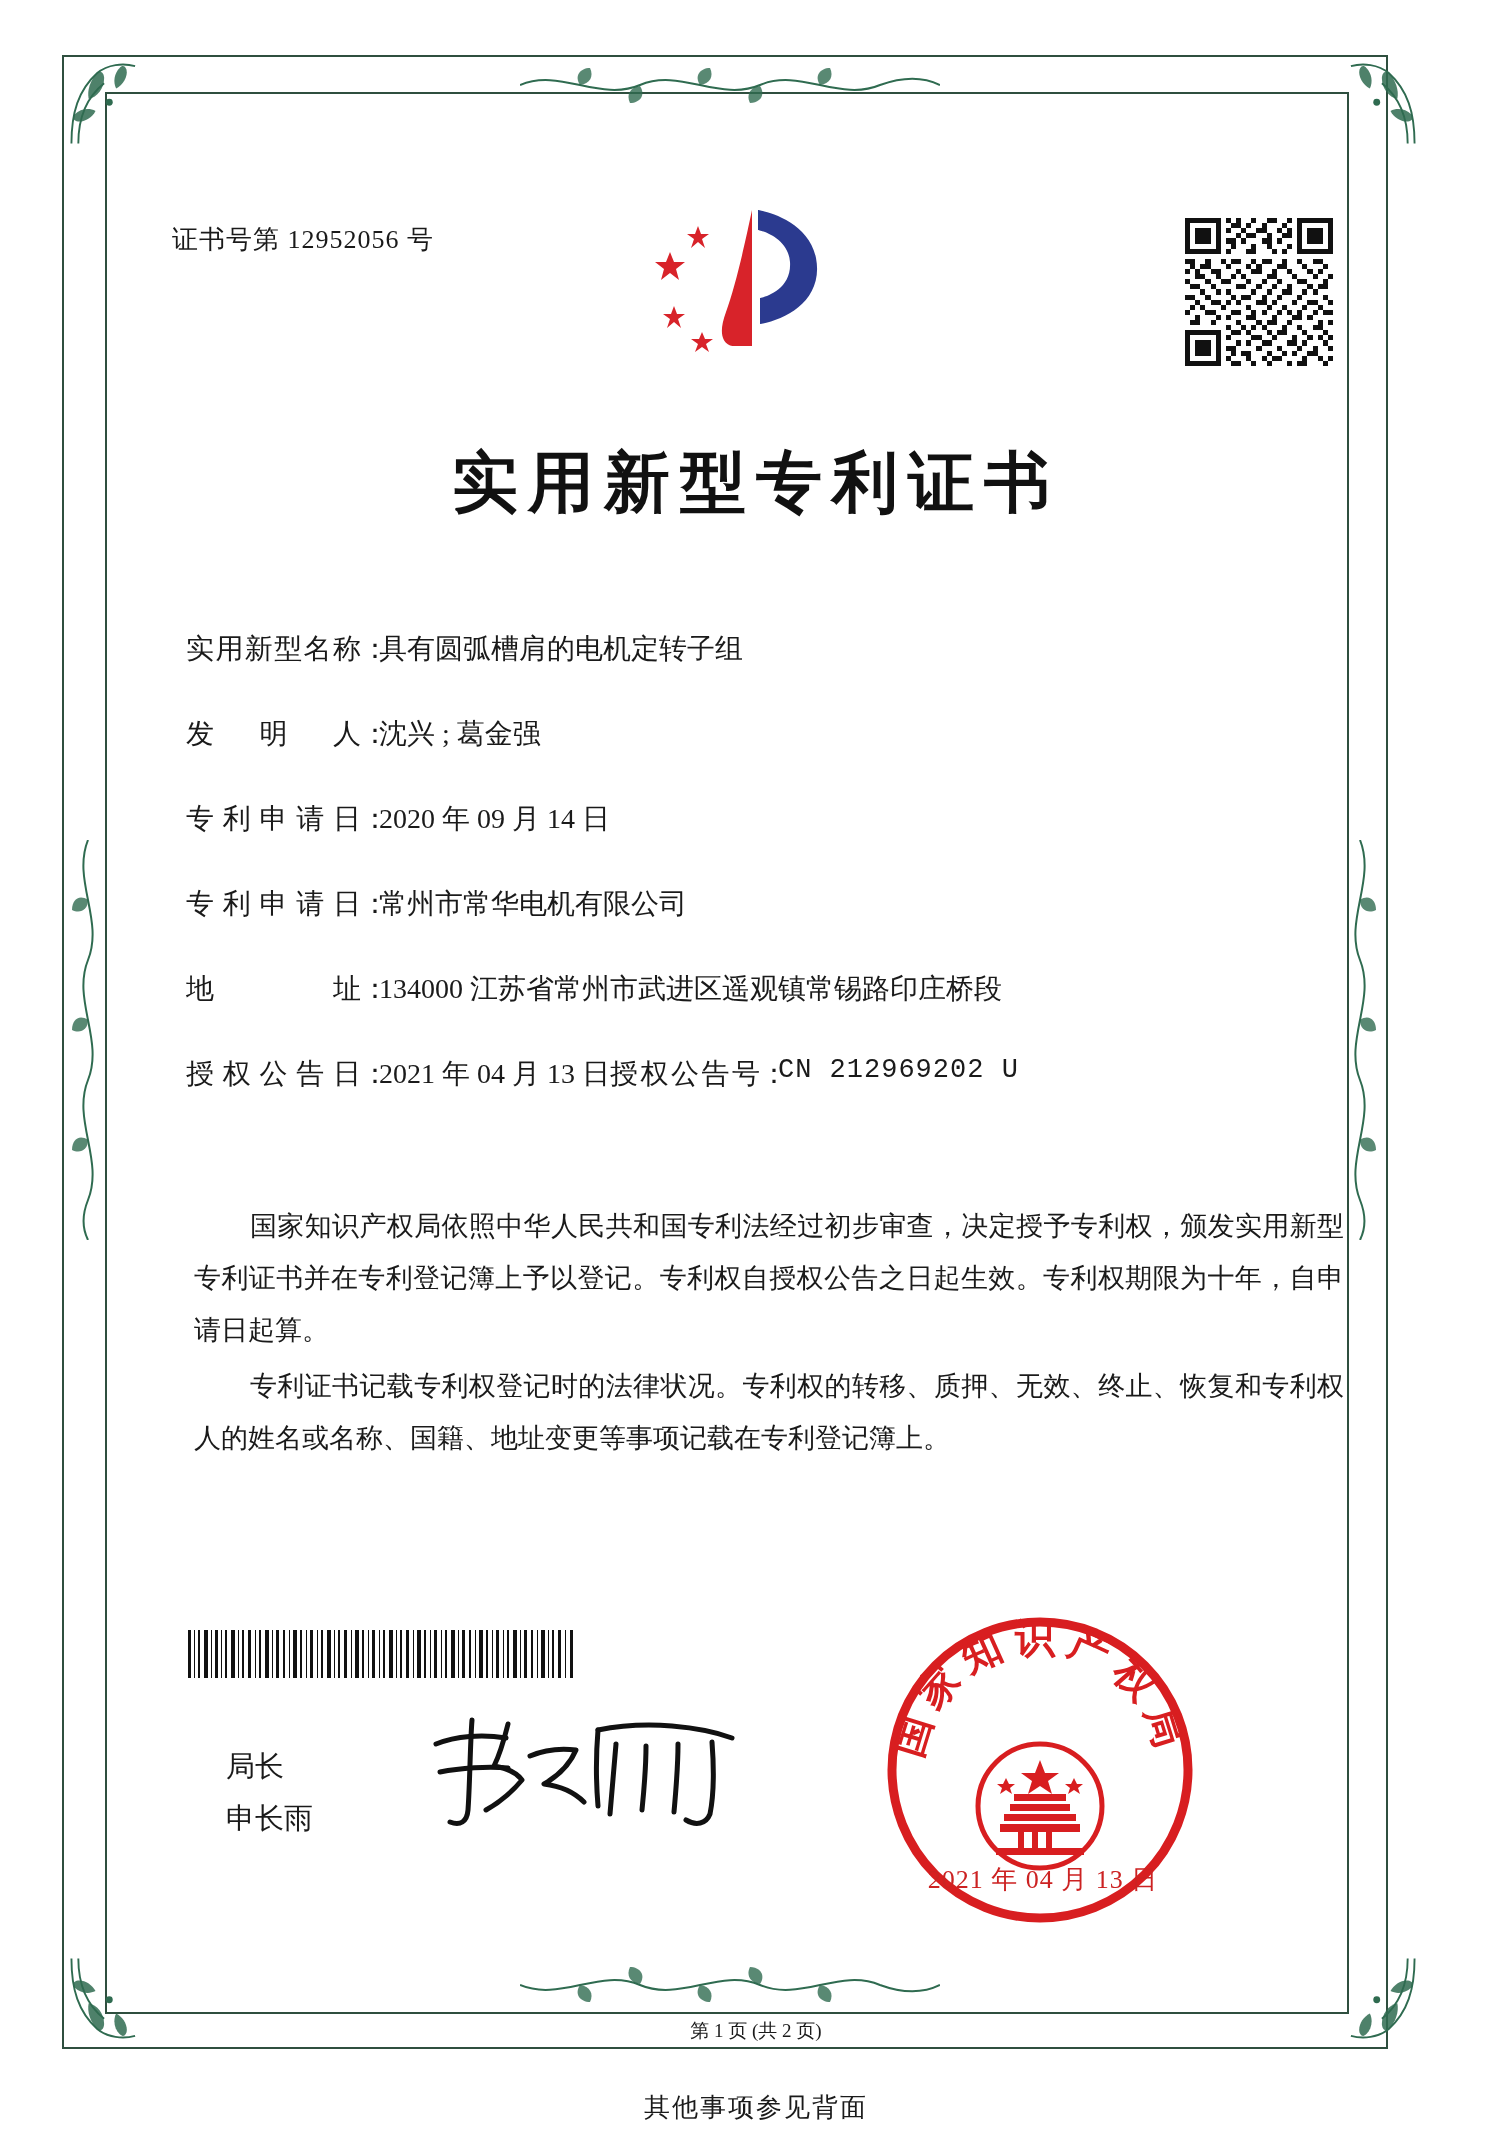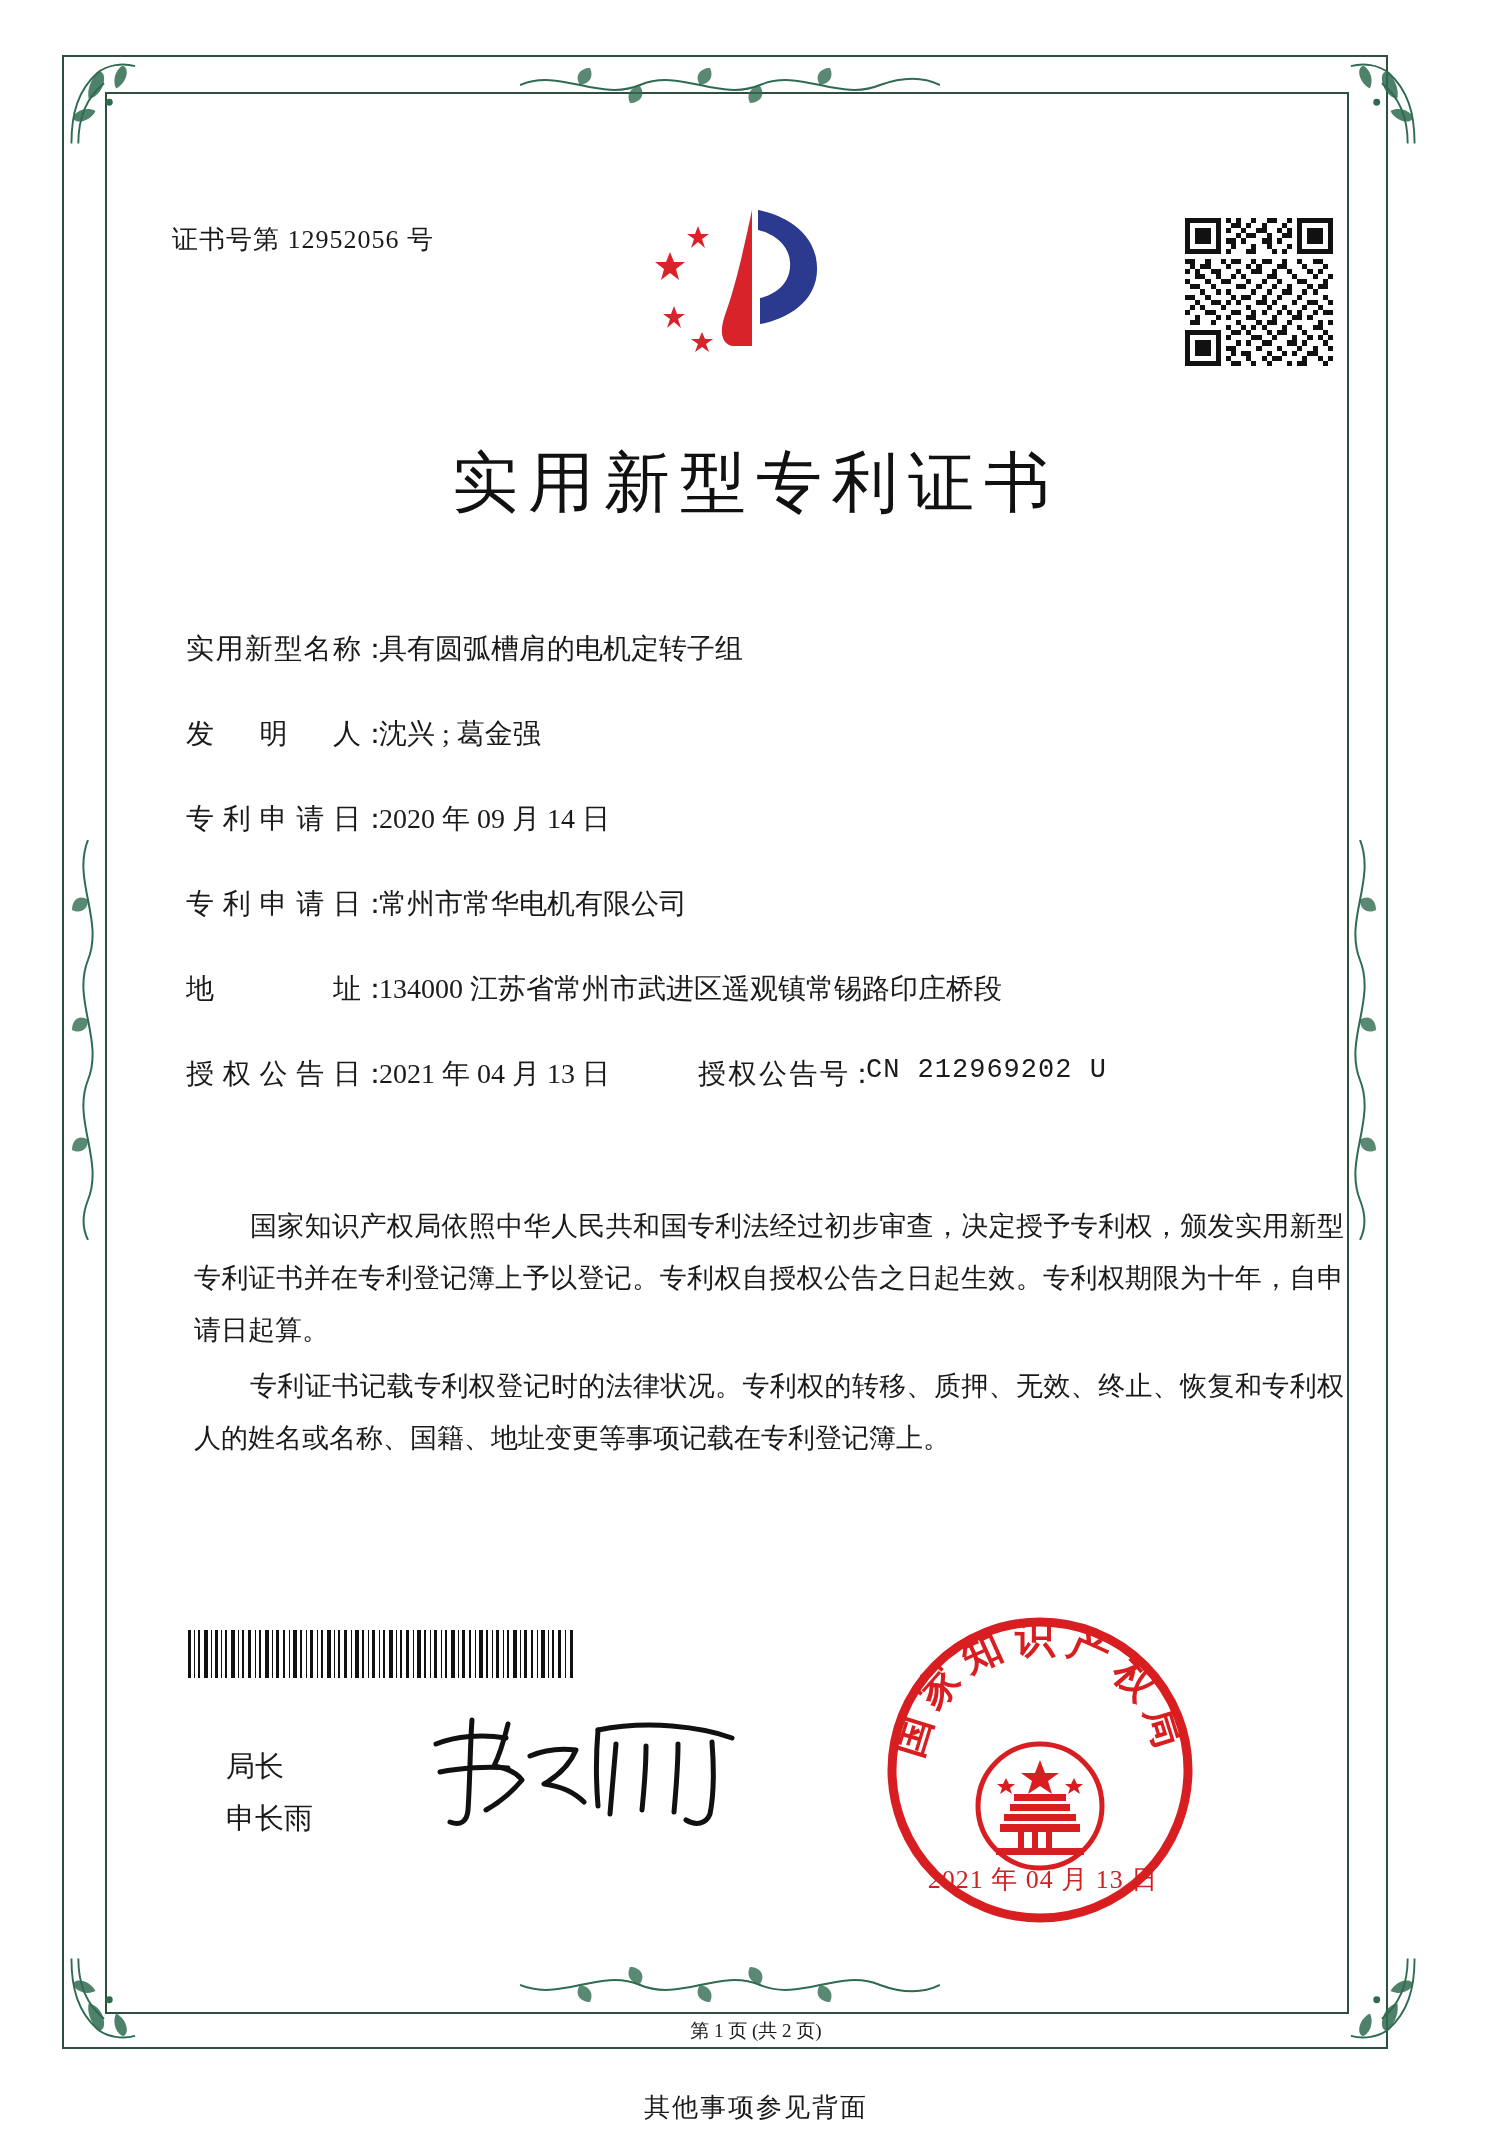--- a/index.html
+++ b/index.html
@@ -79,21 +79,21 @@
     width: 148px; height: 148px;
   }
   .qr svg { display: block; width: 100%; height: 100%; }
 
   .title {
     position: absolute;
     left: 0; top: 438px;
     width: 1512px;
     text-align: center;
     font-family: "DejaVu Serif", serif;
-    font-weight: normal;
+    font-weight: bold;
     font-size: 66px;
     letter-spacing: 10px;
     color: #111;
   }
 
   
   .fields {
     position: absolute;
     left: 186px; top: 630px;
     width: 1160px;
@@ -120,21 +120,20 @@
     display: inline-block;
     vertical-align: top;
   }
   .mono-value {
     font-family: "Liberation Mono", monospace;
     font-size: 27px;
     letter-spacing: 1px;
   }
   .inline-second-label {
     display: inline-block;
-    margin-left: 88px;
     width: 150px;
     text-align: justify;
     text-align-last: justify;
     vertical-align: top;
   }
 
   
   .paragraphs {
     position: absolute;
     left: 186px; top: 1200px;

